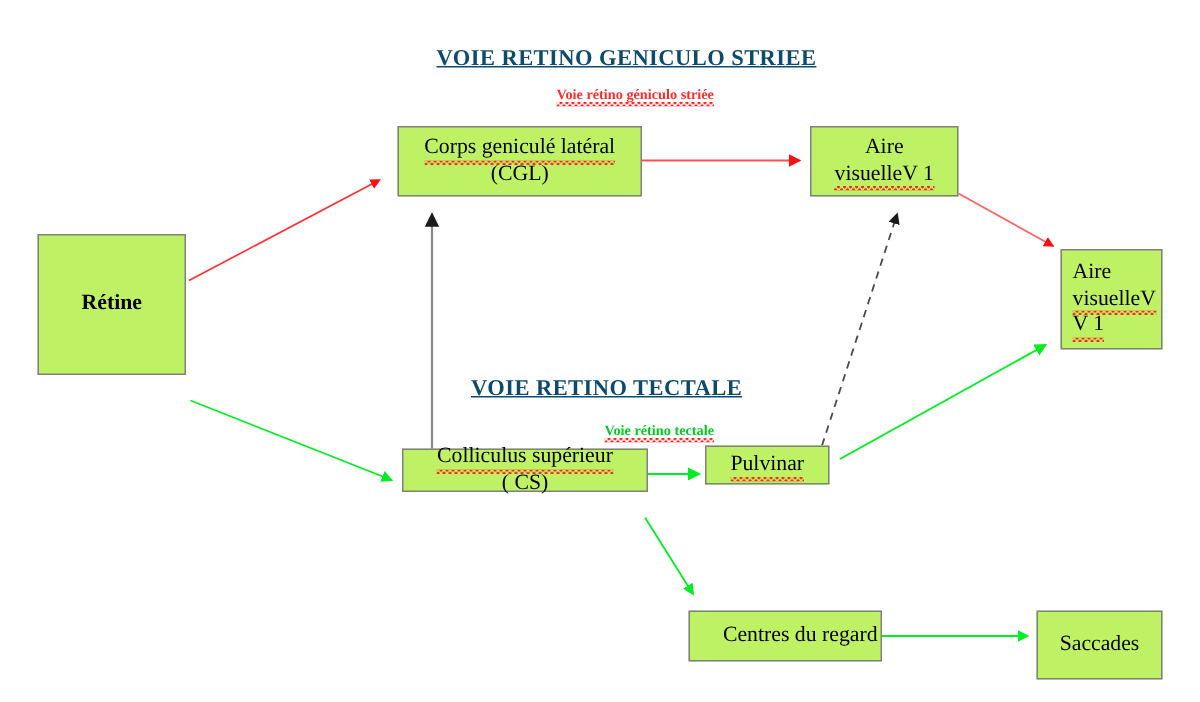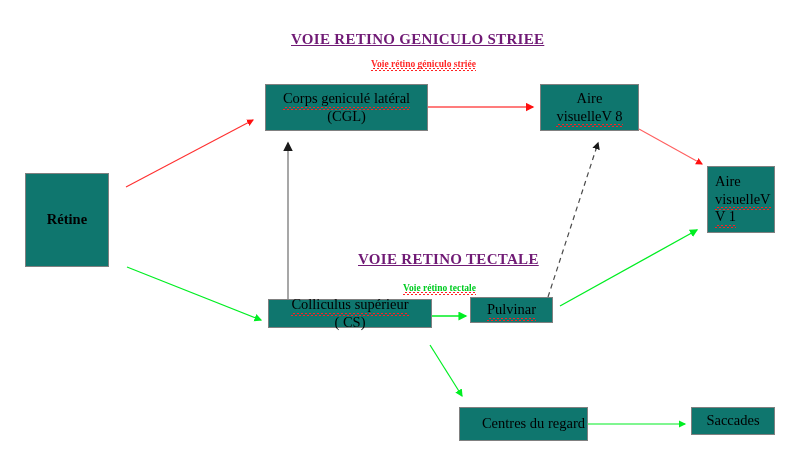--- a/index.html
+++ b/index.html
@@ -1,27 +1,27 @@
 <!DOCTYPE html>
 <html><head>
 <meta charset="utf-8">
 <style>
   html,body{margin:0;padding:0;background:#ffffff;}
   body{width:800px;height:468px;position:relative;overflow:hidden;
        font-family:"Liberation Serif", serif;color:#000;}
   .stage{position:absolute;left:0;top:0;width:800px;height:468px;}
   svg.arrows{position:absolute;left:0;top:0;width:800px;height:468px;pointer-events:none;}
 
-  .box{position:absolute;border:1px solid #808080;background:#0f766e;
+  .box{position:absolute;border:1px solid #808080;background:#bef264;
        display:flex;align-items:center;justify-content:center;
        text-align:center;font-size:14.5px;line-height:1.22;box-sizing:border-box;z-index:3;}
   .box.left-al{justify-content:flex-start;text-align:left;padding-left:7px;}
   .box.bold{font-weight:bold;}
 
-  .title-main{position:absolute;z-index:4;color:#701a75;font-weight:bold;
+  .title-main{position:absolute;z-index:4;color:#0c4a6e;font-weight:bold;
        font-size:15px;letter-spacing:.3px;text-decoration:underline;white-space:nowrap;}
   .subtitle{position:absolute;z-index:4;font-size:9.5px;white-space:nowrap;font-weight:bold;}
   .sub-red{color:#ff2a2a;}
   .sub-green{color:#00cc22;margin-left:20px;}
 
   
   .sq{position:relative;display:inline-block;}
   .sq::after{content:"";position:absolute;left:0;right:0;bottom:-2px;height:3px;
     background-image:
       radial-gradient(circle at 1px 2.6px, #ff2020 1.05px, transparent 1.2px),
@@ -75,41 +75,41 @@
 
     <line x1="588" y1="424" x2="685" y2="424" stroke="#00ee22" stroke-width="1.2" marker-end="url(#ah-green)"></line>
   </svg>
 
   <div class="title-main" style="left:291px;top:31px;">VOIE RETINO GENICULO STRIEE</div>
 
   <div class="subtitle sub-red" style="left:371px;top:59px;text-align:center;">
     <span class="sq sq-g">Voie rétino géniculo striée</span>
   </div>
 
-  <div class="title-main" style="left:314px;top:251px;margin-left:44px;">VOIE RETINO TECTALE</div>
+  <div class="title-main" style="left:314px;top:251px;">VOIE RETINO TECTALE</div>
 
   <div class="subtitle sub-green" style="left:383px;top:283px;">
     <span class="sq sq-g">Voie rétino tectale</span>
   </div>
 
-  <div class="box bold" style="left:25px;top:173px;width:84px;height:94px;">
+  <div class="box bold" style="left:25px;top:156px;width:99px;height:94px;">
     <span>Rétine</span>
   </div>
 
   <div class="box" style="left:265px;top:84px;width:163px;height:47px;">
     <span>
       <span class="sq">Corps geniculé latéral</span><br>
       <span>(CGL)</span>
     </span>
   </div>
 
   <div class="box" style="left:540px;top:84px;width:99px;height:47px;">
     <span>
       <span>Aire</span><br>
-      <span class="sq">visuelleV 8</span>
+      <span class="sq">visuelleV 1</span>
     </span>
   </div>
 
   <div class="box left-al" style="left:707px;top:166px;width:68px;height:67px;">
     <span>
       <span>Aire</span><br>
       <span class="sq">visuelleV</span><br>
       <span class="sq">V 1</span>
     </span>
   </div>
@@ -122,18 +122,18 @@
   </div>
 
   <div class="box" style="left:470px;top:297px;width:83px;height:26px;">
     <span class="sq">Pulvinar</span>
   </div>
 
   <div class="box" style="left:459px;top:407px;width:129px;height:34px;padding-left:20px;">
     <span>Centres du regard</span>
   </div>
 
-  <div class="box" style="left:691px;top:407px;width:84px;height:28px;">
+  <div class="box" style="left:691px;top:407px;width:84px;height:46px;">
     <span>Saccades</span>
   </div>
 
   <div class="artifact"></div>
 </div>
 
 </body></html>

